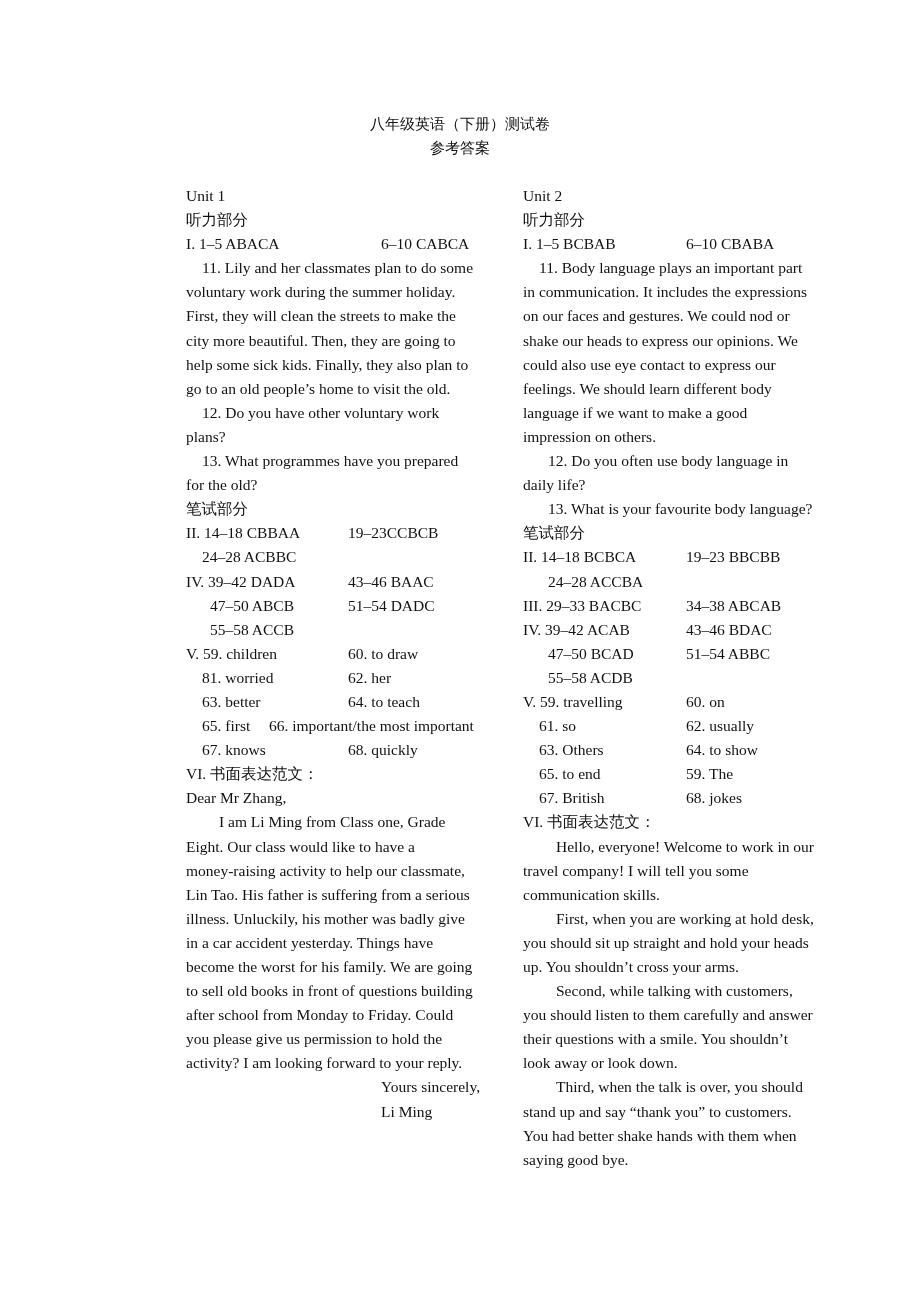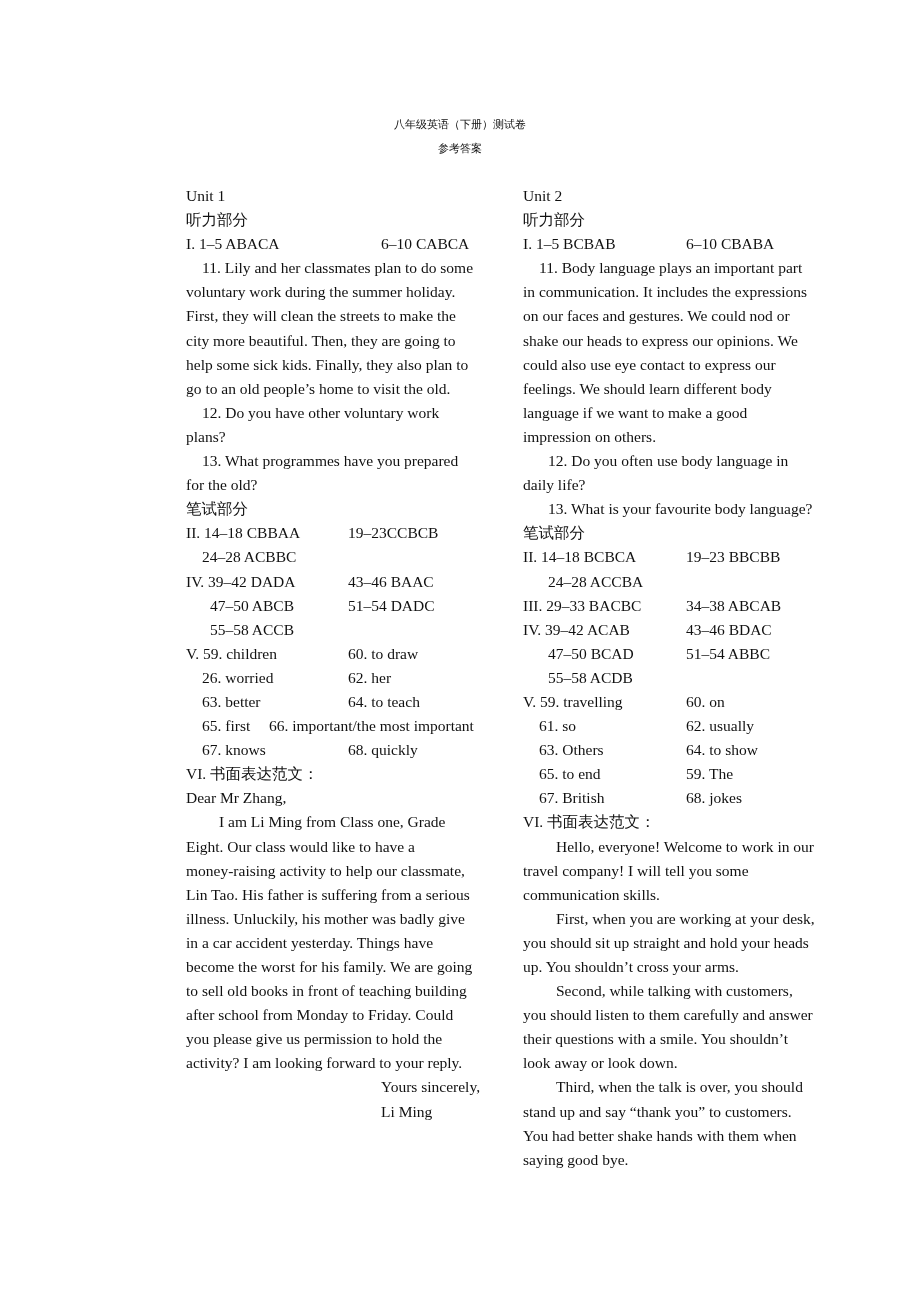--- a/index.html
+++ b/index.html
@@ -1,18 +1,18 @@
 <!DOCTYPE html>
 <html><head>
 <meta charset="utf-8">
 <style>
   html, body { margin: 0; padding: 0; background: #ffffff; }
   body { width: 920px; height: 1302px; position: relative; overflow: hidden;
          font-family: "Liberation Serif", "DejaVu Serif", serif; color: #111; font-size: 15.5px; }
-  .title { position: absolute; left: 0; width: 920px; text-align: center; font-size: 11px; }
+  .title { position: absolute; left: 0; width: 920px; text-align: center; font-size: 15px; }
   .col { position: absolute; top: 184px; margin-left: 47px; }
   .col-left { left: 139px; width: 320px; }
   .col-right { left: 476px; width: 320px; }
   .ln { height: 24.1px; line-height: 24.1px; white-space: nowrap; position: relative; }
   .ln .c2 { position: absolute; top: 0; }
   .ind1 { padding-left: 16px; }
   .ind2 { padding-left: 25px; }
   .ind3 { padding-left: 33px; }
   .sig { padding-left: 195px; }
 </style>
@@ -36,34 +36,34 @@
   <div class="ln">plans?</div>
   <div class="ln ind1">13. What programmes have you prepared</div>
   <div class="ln">for the old?</div>
   <div class="ln">笔试部分</div>
   <div class="ln"><span>II. 14–18 CBBAA</span><span class="c2" style="left:162px">19–23CCBCB</span></div>
   <div class="ln ind1">24–28 ACBBC</div>
   <div class="ln"><span>IV. 39–42 DADA</span><span class="c2" style="left:162px">43–46 BAAC</span></div>
   <div class="ln"><span style="padding-left:24px">47–50 ABCB</span><span class="c2" style="left:162px">51–54 DADC</span></div>
   <div class="ln" style="padding-left:24px">55–58 ACCB</div>
   <div class="ln"><span>V. 59. children</span><span class="c2" style="left:162px">60. to draw</span></div>
-  <div class="ln"><span class="ind1">26. worried</span><span class="c2" style="left:162px">62. her</span></div>
+  <div class="ln"><span class="ind1">81. worried</span><span class="c2" style="left:162px">62. her</span></div>
   <div class="ln"><span class="ind1">63. better</span><span class="c2" style="left:162px">64. to teach</span></div>
   <div class="ln"><span class="ind1">65. first</span><span class="c2" style="left:83px">66. important/the most important</span></div>
   <div class="ln"><span class="ind1">67. knows</span><span class="c2" style="left:162px">68. quickly</span></div>
   <div class="ln">VI.  书面表达范文：</div>
   <div class="ln">Dear Mr Zhang,</div>
   <div class="ln ind3">I am Li Ming from Class one, Grade</div>
   <div class="ln">Eight. Our class would like to have a</div>
   <div class="ln">money-raising activity to help our classmate,</div>
   <div class="ln">Lin Tao. His father is suffering from a serious</div>
   <div class="ln">illness. Unluckily, his mother was badly give</div>
   <div class="ln">in a car accident yesterday. Things have</div>
   <div class="ln">become the worst for his family. We are going</div>
-  <div class="ln">to sell old books in front of teaching building</div>
+  <div class="ln">to sell old books in front of questions building</div>
   <div class="ln">after school from Monday to Friday. Could</div>
   <div class="ln">you please give us permission to hold the</div>
   <div class="ln">activity? I am looking forward to your reply.</div>
   <div class="ln sig">Yours sincerely,</div>
   <div class="ln sig">Li Ming</div>
 </div>
 
 <div class="col col-right">
   <div class="ln">Unit 2</div>
   <div class="ln">听力部分</div>
@@ -88,21 +88,21 @@
   <div class="ln ind2">55–58 ACDB</div>
   <div class="ln"><span>V. 59. travelling</span><span class="c2" style="left:163px">60. on</span></div>
   <div class="ln"><span class="ind1">61. so</span><span class="c2" style="left:163px">62. usually</span></div>
   <div class="ln"><span class="ind1">63. Others</span><span class="c2" style="left:163px">64. to show</span></div>
   <div class="ln"><span class="ind1">65. to end</span><span class="c2" style="left:163px">59. The</span></div>
   <div class="ln"><span class="ind1">67. British</span><span class="c2" style="left:163px">68. jokes</span></div>
   <div class="ln">VI.  书面表达范文：</div>
   <div class="ln ind3">Hello, everyone! Welcome to work in our</div>
   <div class="ln">travel company! I will tell you some</div>
   <div class="ln">communication skills.</div>
-  <div class="ln ind3">First, when you are working at your desk,</div>
+  <div class="ln ind3">First, when you are working at hold desk,</div>
   <div class="ln">you should sit up straight and hold your heads</div>
   <div class="ln">up. You shouldn’t cross your arms.</div>
   <div class="ln ind3">Second, while talking with customers,</div>
   <div class="ln">you should listen to them carefully and answer</div>
   <div class="ln">their questions with a smile. You shouldn’t</div>
   <div class="ln">look away or look down.</div>
   <div class="ln ind3">Third, when the talk is over, you should</div>
   <div class="ln">stand up and say “thank you” to customers.</div>
   <div class="ln">You had better shake hands with them when</div>
   <div class="ln">saying good bye.</div>

